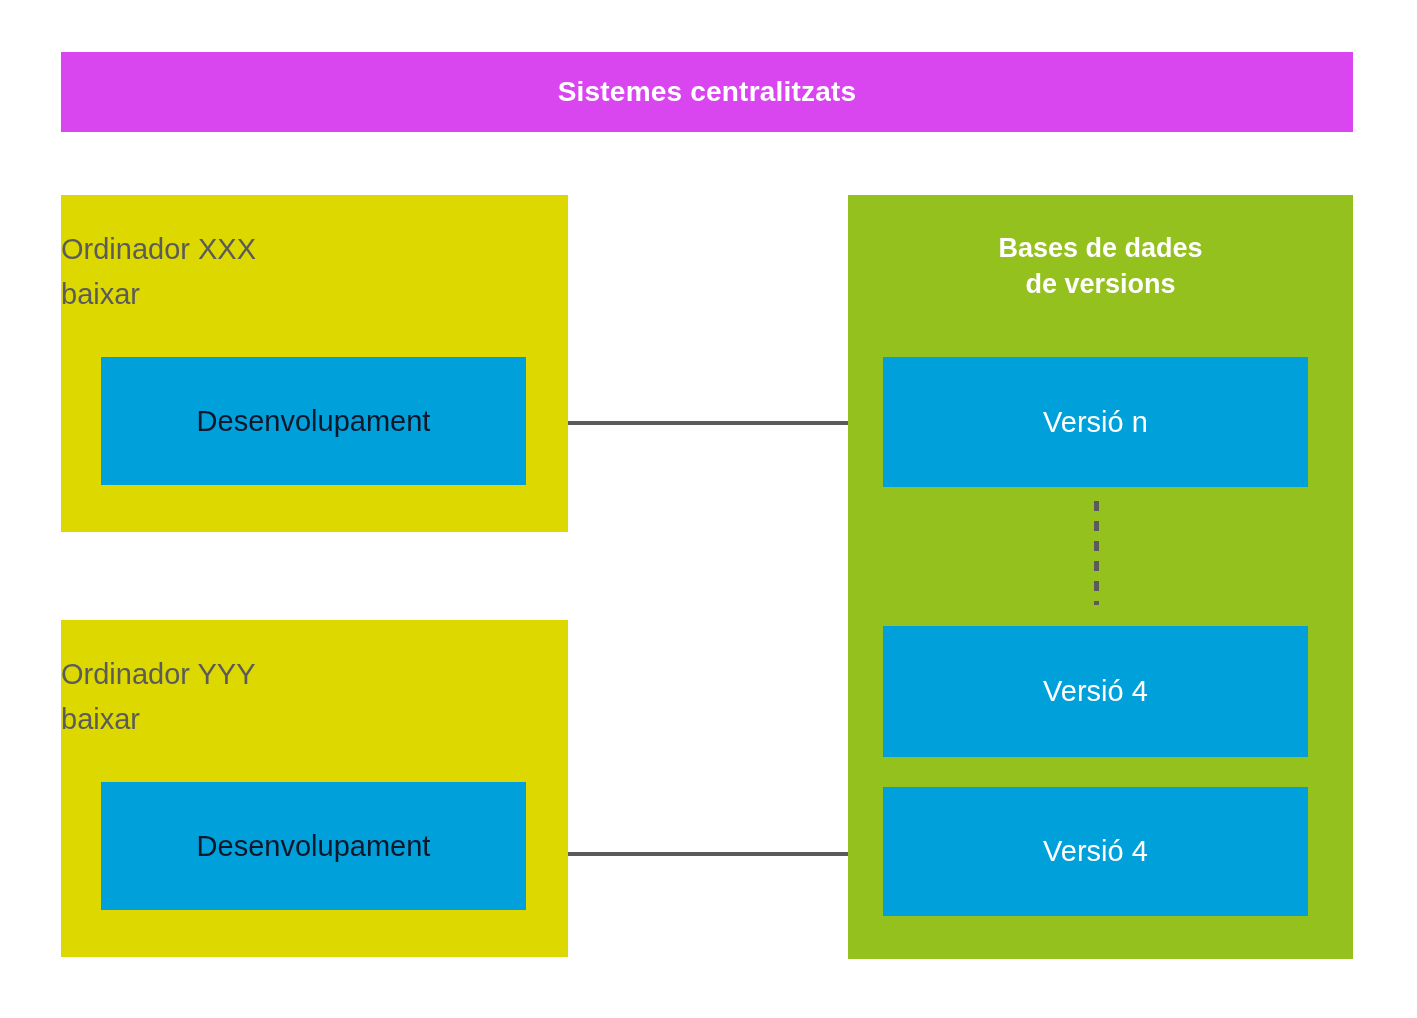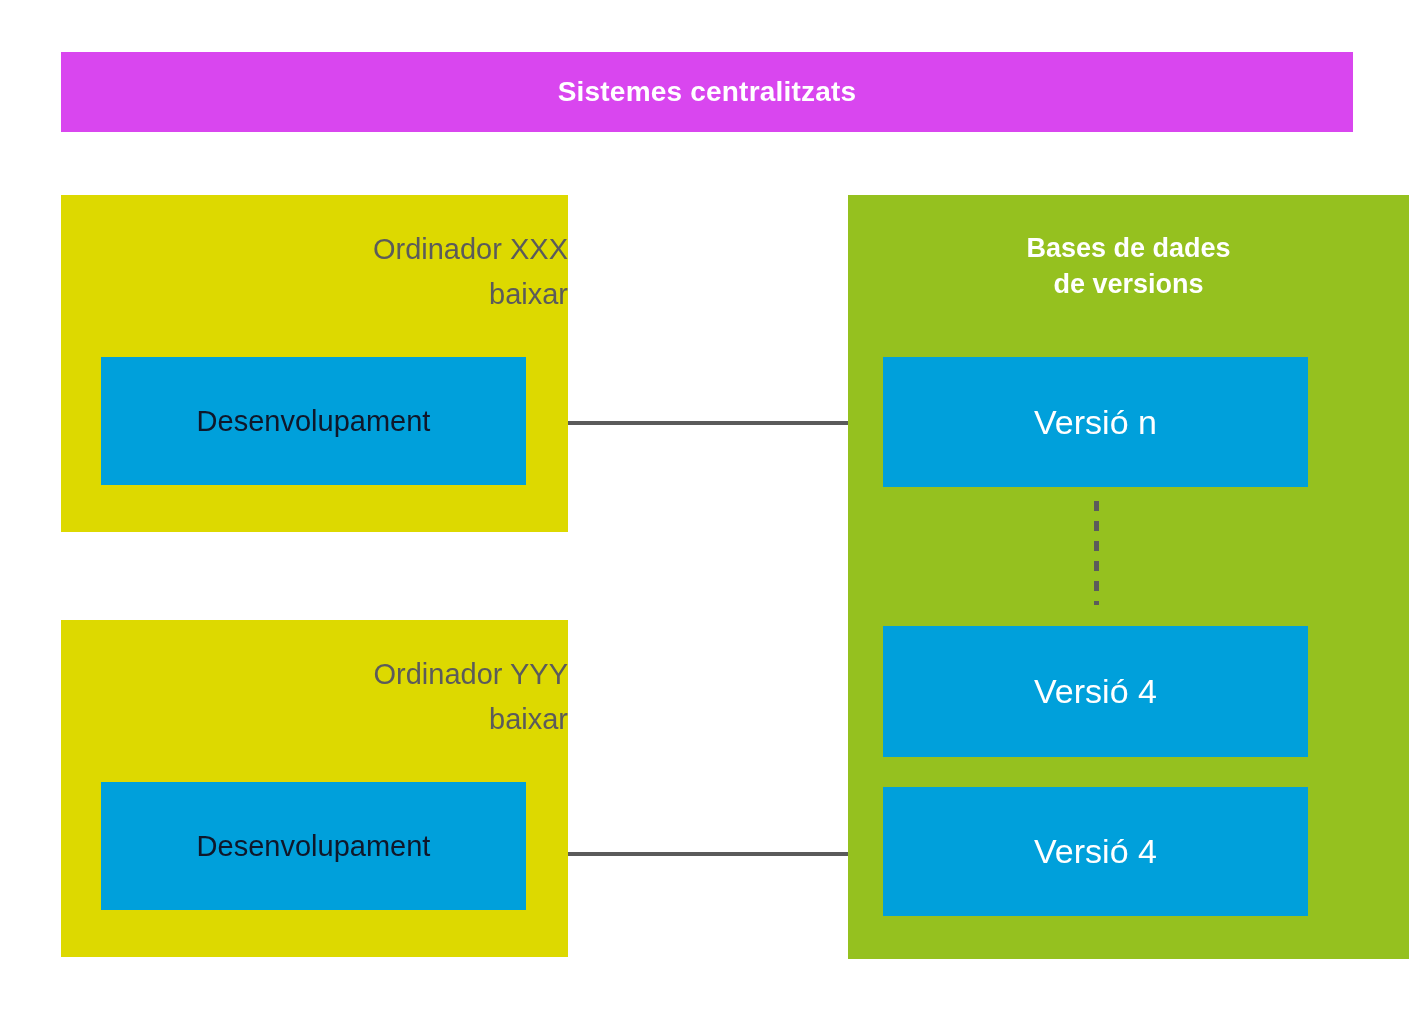--- a/index.html
+++ b/index.html
@@ -50,21 +50,21 @@
     background: #ddd900;
   }
   .client-panel.client-1 { top: 195px; }
   .client-panel.client-2 { top: 620px; }
 
   .client-title {
     position: absolute;
     left: 0;
     right: 0;
     top: 32px;
-    text-align: right;
+    text-align: left;
     color: #5b5b5b;
     font-size: 29px;
     line-height: 1.55;
     font-weight: normal;
   }
   .client-title .line2 { display: block; }
 
   .dev-box {
     position: absolute;
     left: 40px;
@@ -81,21 +81,21 @@
     font-size: 29px;
     font-weight: normal;
     text-align: center;
   }
 
   
   .repo-panel {
     position: absolute;
     left: 848px;
     top: 195px;
-    width: 561px;
+    width: 505px;
     height: 764px;
     background: #95c11f;
   }
   .repo-title {
     position: absolute;
     left: 0;
     right: 0;
     top: 36px;
     text-align: center;
     color: #ffffff;
@@ -109,21 +109,21 @@
     position: absolute;
     left: 35px;
     width: 425px;
     background: #00a0db;
     display: flex;
     align-items: center;
     justify-content: center;
   }
   .version-box-text {
     color: #ffffff;
-    font-size: 34px;
+    font-size: 29px;
     font-weight: normal;
     text-align: center;
   }
   .version-box.v-n  { top: 162px; height: 130px; }
   .version-box.v-2  { top: 431px; height: 131px; }
   .version-box.v-3  { top: 592px; height: 129px; }
 
   
   .version-ellipsis {
     position: absolute;

